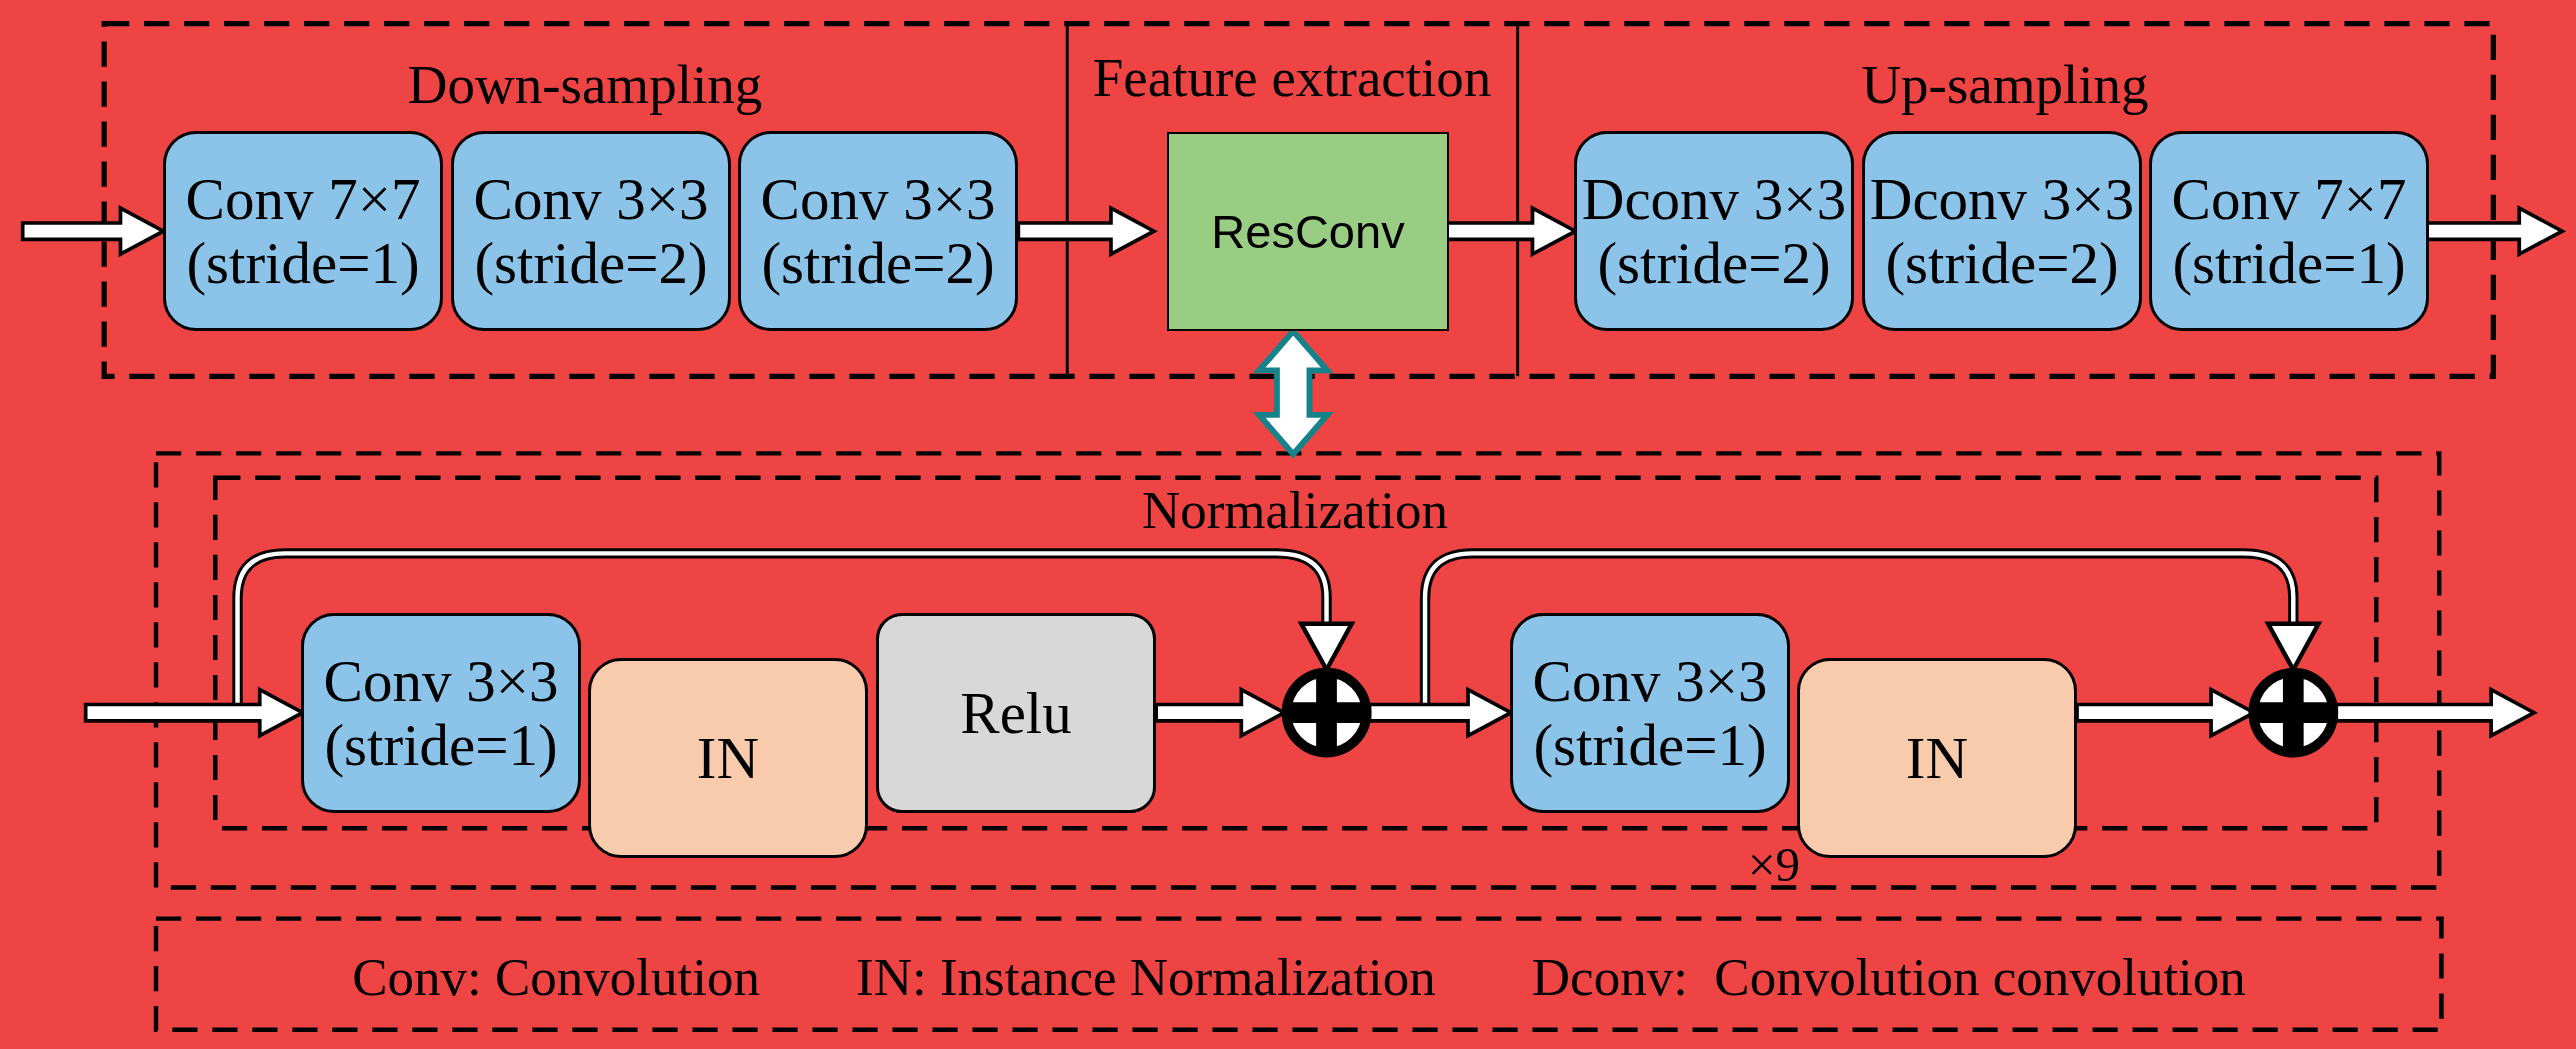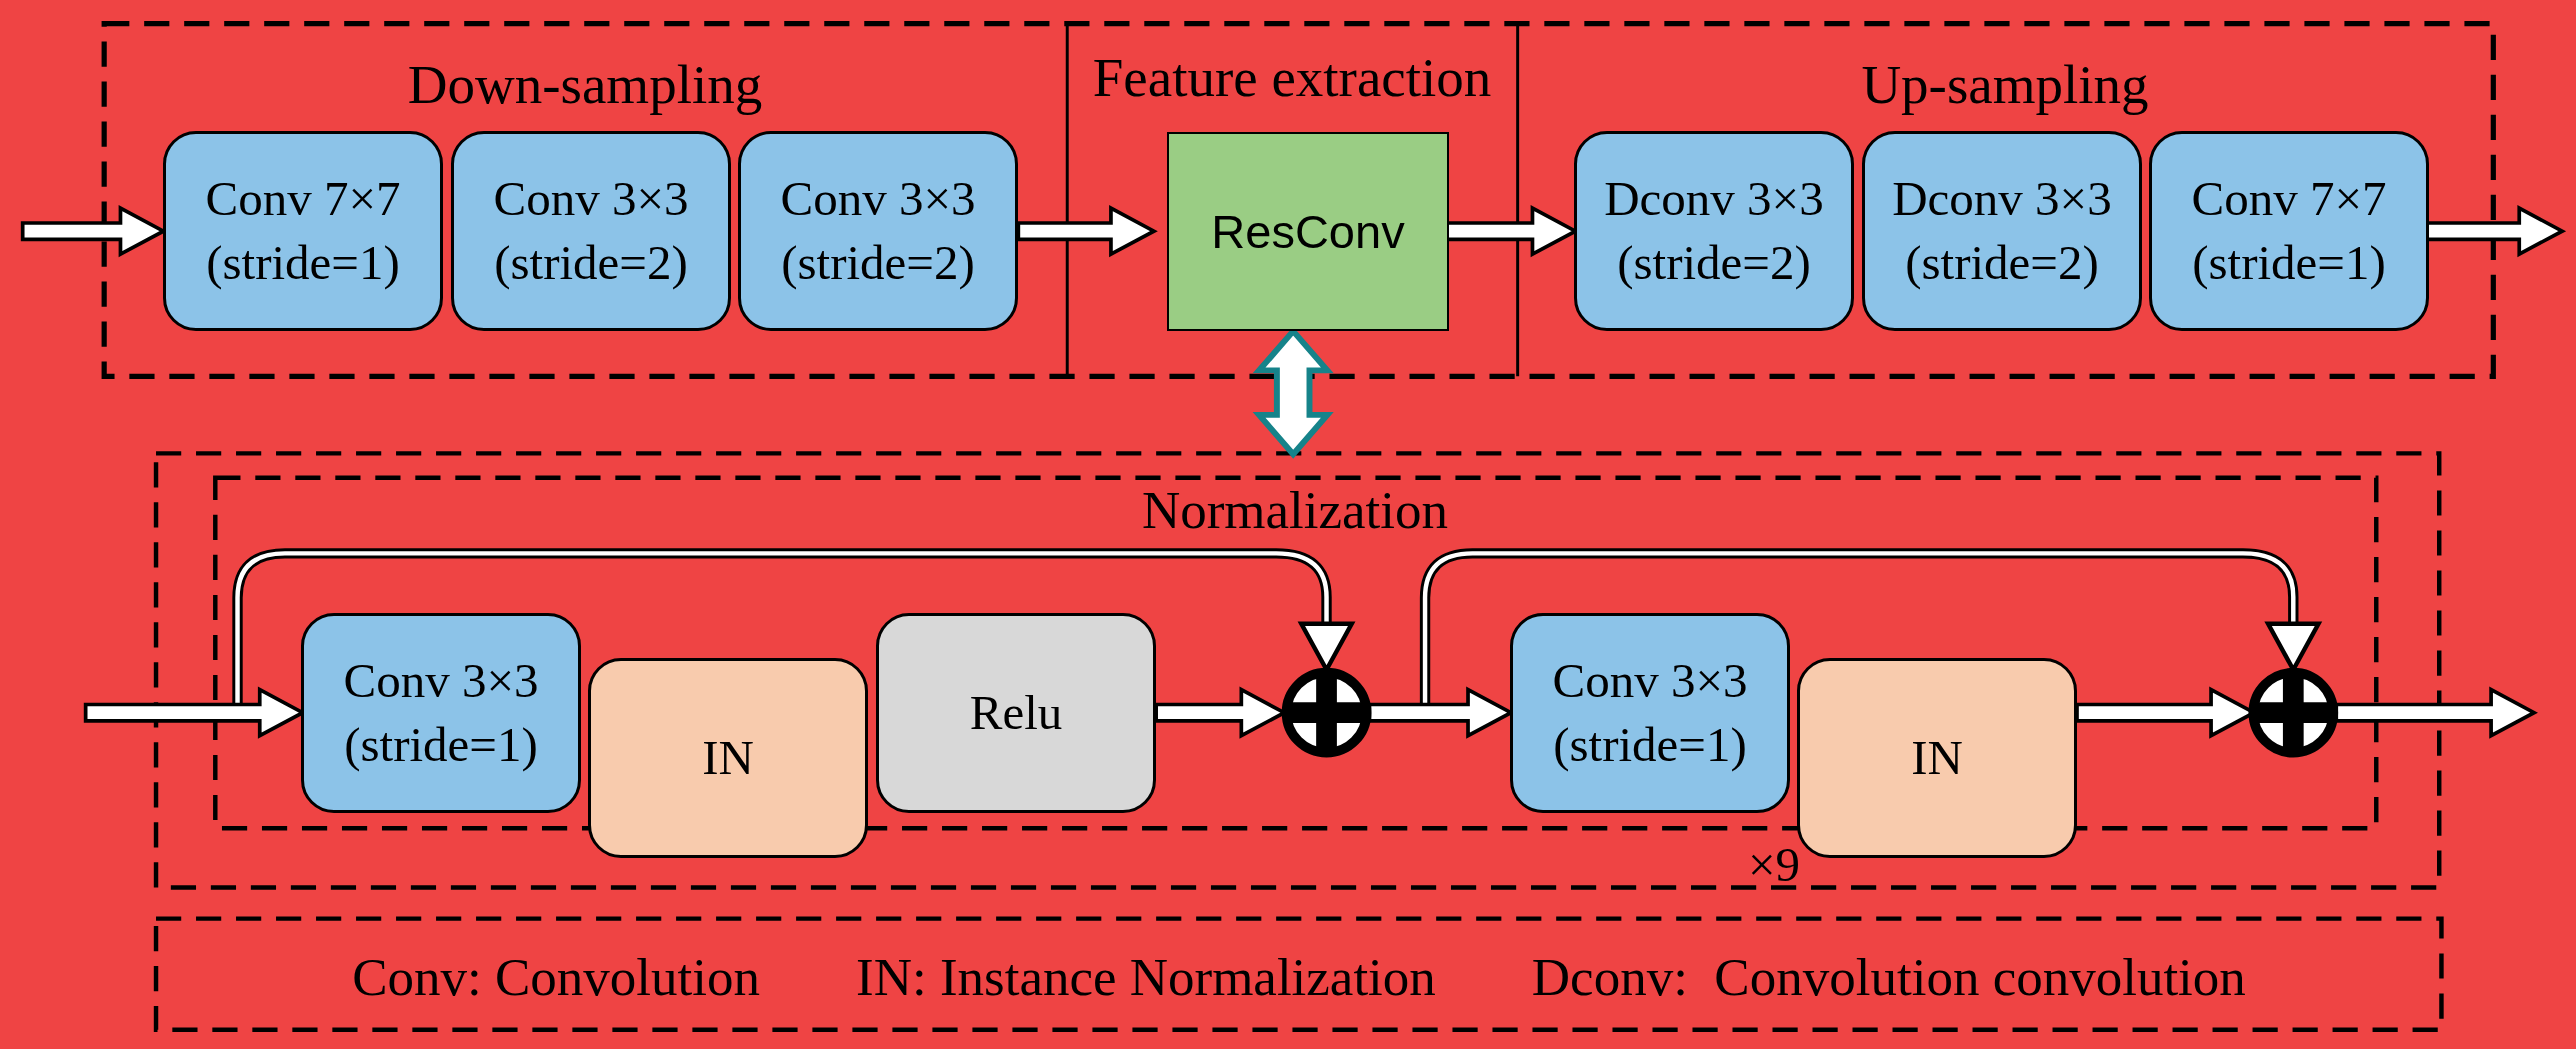--- a/index.html
+++ b/index.html
@@ -5,21 +5,21 @@
   html,body{margin:0;padding:0;background:#fff;}
   #canvas{
     position:relative;width:2576px;height:1049px;background:#ef4444;
     font-family:"Liberation Serif","DejaVu Serif",serif;color:#000;overflow:hidden;
   }
   #wires{position:absolute;left:0;top:0;z-index:1;}
   .box{
     position:absolute;z-index:2;box-sizing:border-box;
     width:280px;height:200px;border:3px solid #000;border-radius:33px;
     display:flex;flex-direction:column;align-items:center;justify-content:center;
-    font-size:49px;line-height:64px;text-align:center;
+    font-size:59px;line-height:64px;text-align:center;
   }
   .blue{background:#8CC3E8;}
   .orange{background:#F8CBAD;margin-top:45px;}
   .gray{background:#D8D8D8;}
   .green-box{
     position:absolute;z-index:2;box-sizing:border-box;
     left:1152px;top:132px;width:282px;height:199px;
     background:#9ACD84;border:2.2px solid #000;border-radius:0;
     display:flex;align-items:center;justify-content:center;
     font-family:"Liberation Sans","DejaVu Sans",sans-serif;font-size:47px;margin-left:15px;
@@ -133,21 +133,21 @@
 
   <div class="block-title" style="left:1295px;top:480px;">Normalization</div>
 
   <div class="box blue" style="left:301px;top:613px;">
     <div>Conv 3×3</div>
     <div>(stride=1)</div>
   </div>
   <div class="box orange" style="left:588px;top:613px;">
     <div>IN</div>
   </div>
-  <div class="box gray" style="left:876px;top:613px;">
+  <div class="box gray" style="left:876px;top:613px;border-radius:26px;">
     <div>Relu</div>
   </div>
 
   <div class="box blue" style="left:1510px;top:613px;">
     <div>Conv 3×3</div>
     <div>(stride=1)</div>
   </div>
   <div class="box orange" style="left:1797px;top:613px;">
     <div>IN</div>
   </div>

